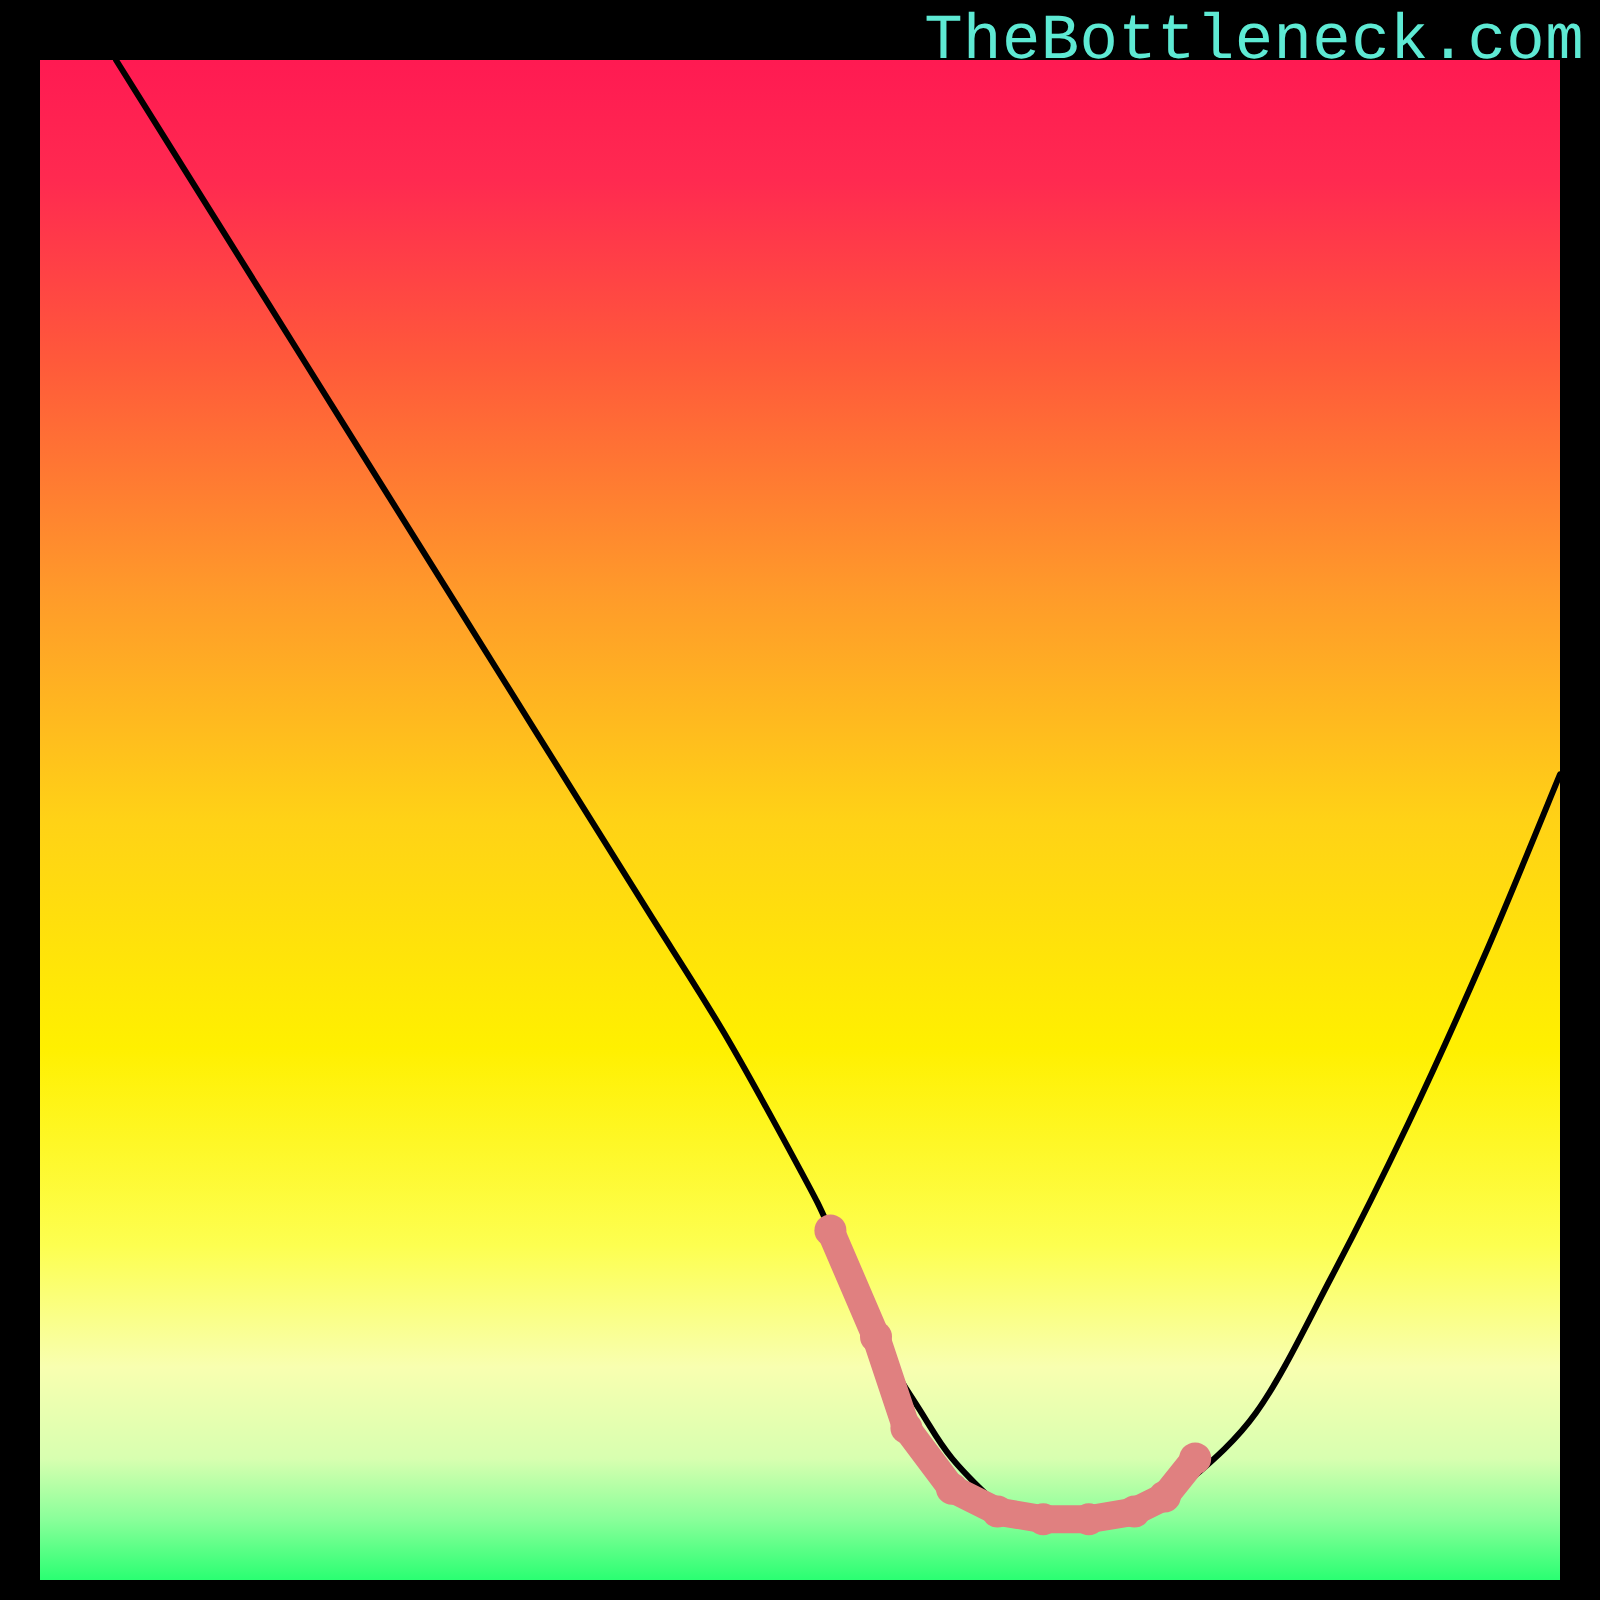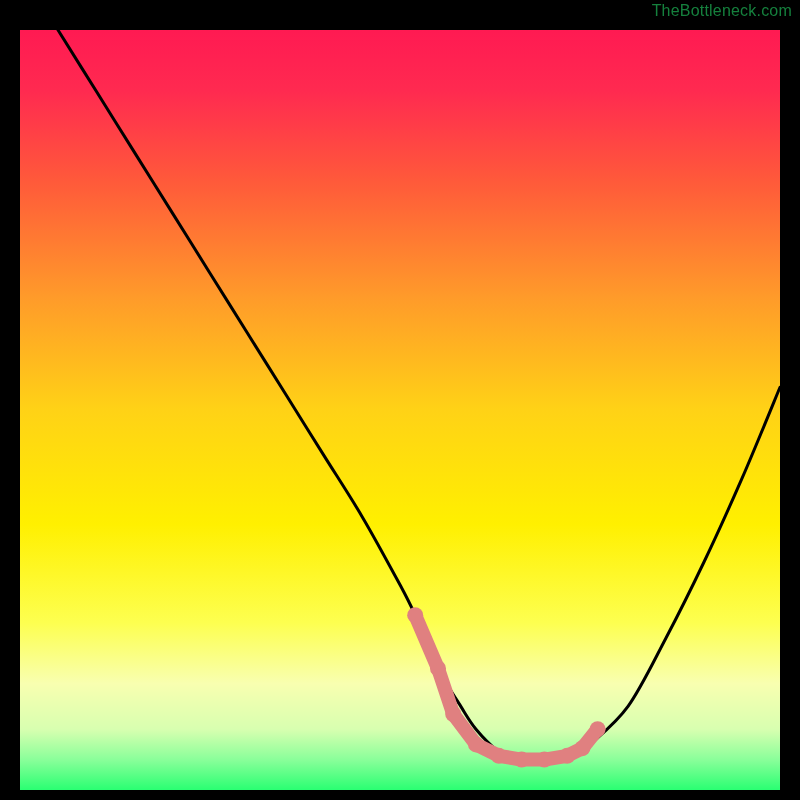--- a/index.html
+++ b/index.html
@@ -14,25 +14,26 @@
   .stage {
     position: relative;
     width: 800px;
     height: 800px;
     background: #000;
   }
   .watermark {
     position: absolute;
     top: 2px;
     right: 8px;
-    font-size: 16px;
+    font-size: 32px;
     font-weight: 500;
-    color: #15803d;
+    color: #5eead4;
     letter-spacing: 0.2px;
     z-index: 10;
+    font-family: Liberation Mono, monospace;
   }
   .plot-area {
     position: absolute;
     left: 20px;
     top: 30px;
     width: 760px;
     height: 760px;
   }
   .gradient {
     position: absolute;

